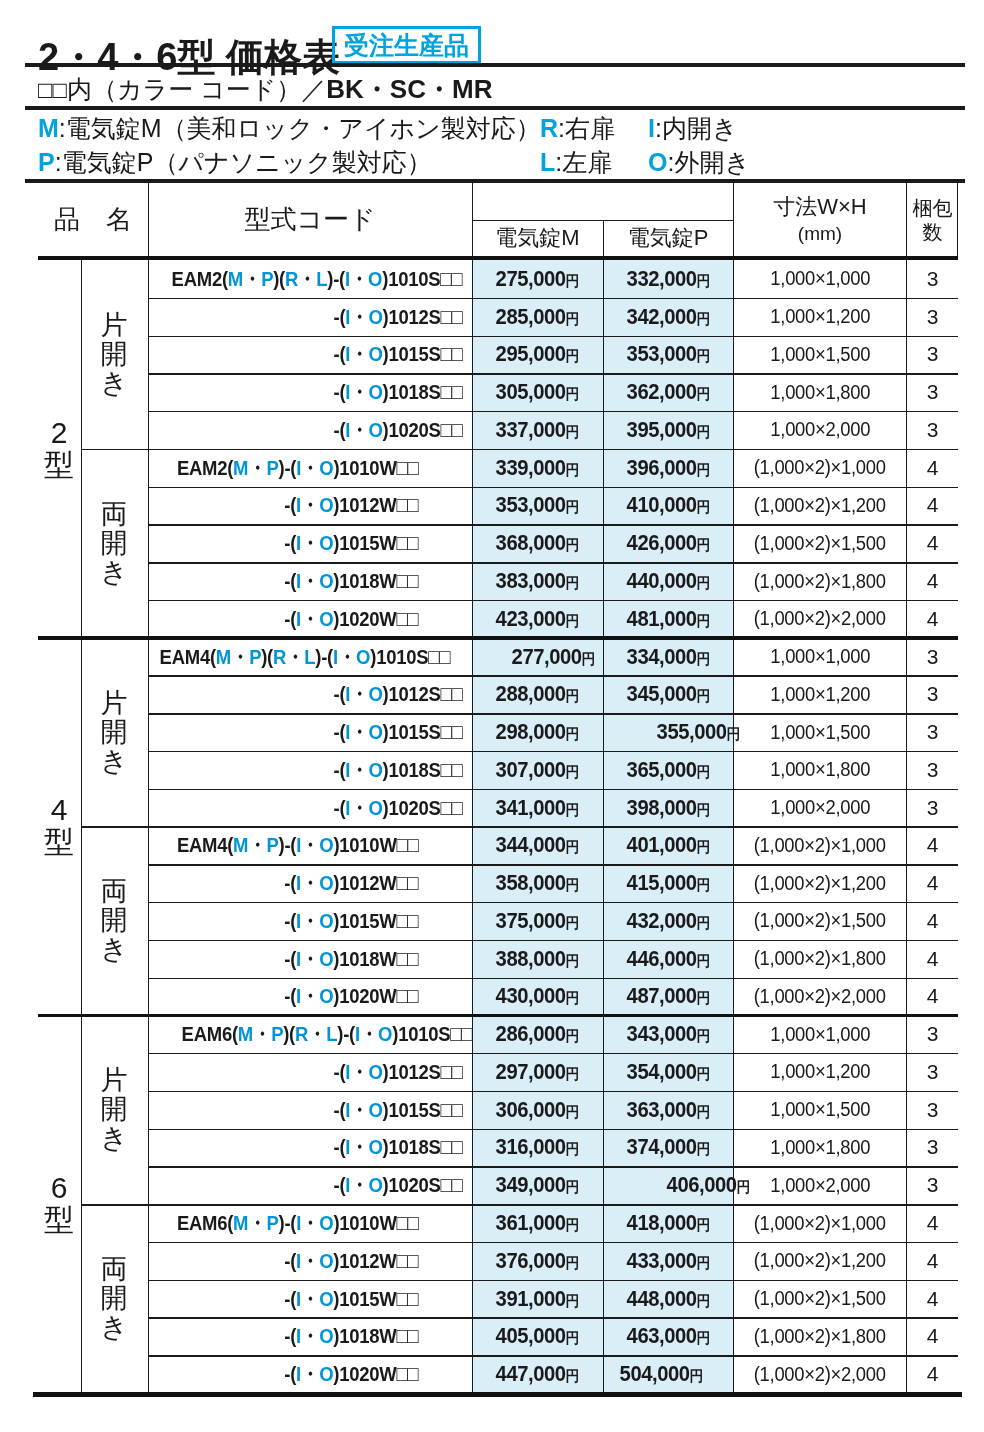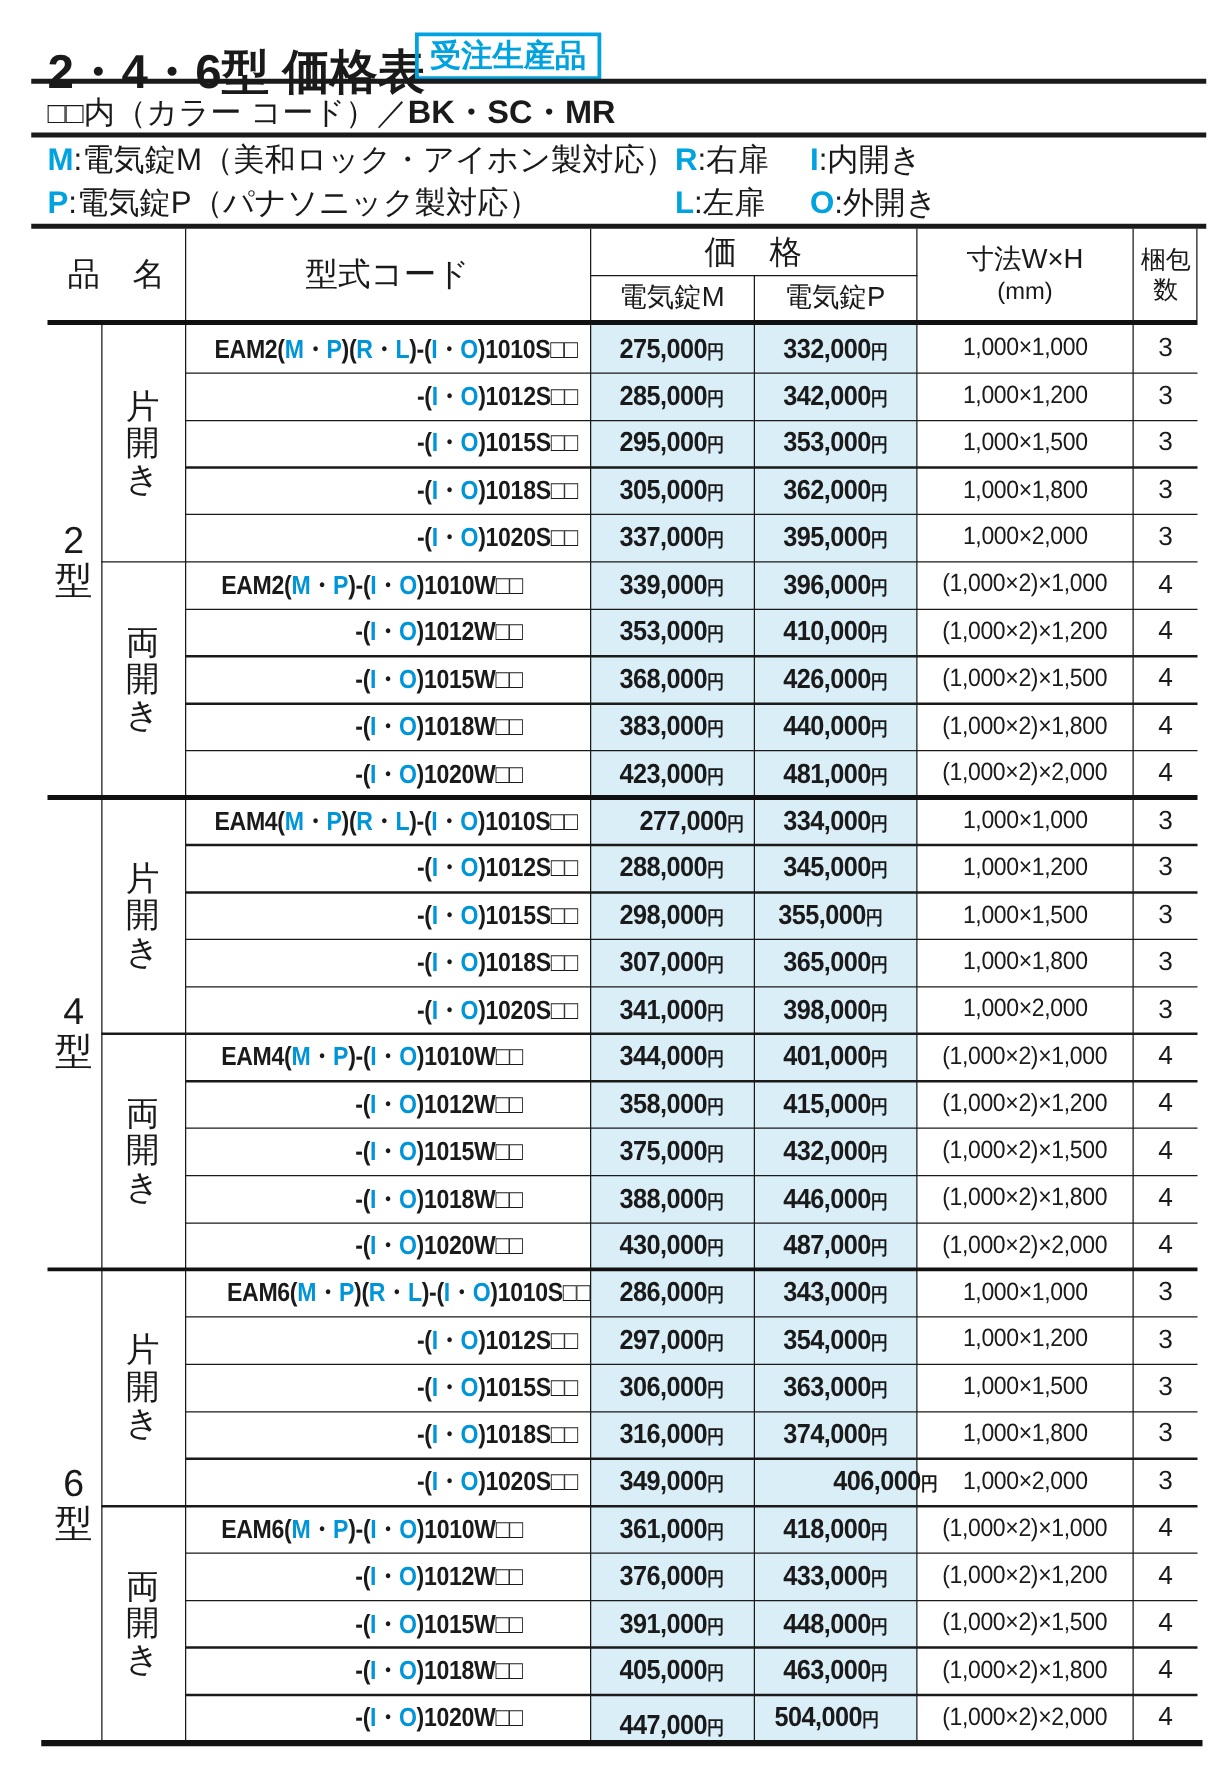--- a/index.html
+++ b/index.html
@@ -54,21 +54,20 @@
   <div class="legend-item" style="left:38px;top:146px"><span class="key">P</span><span>:電気錠P（パナソニック製対応）</span></div>
   <div class="legend-item" style="left:38px;top:112px"><span class="key">M</span><span>:電気錠M（美和ロック・アイホン製対応）</span></div>
   <div class="legend-item" style="left:540px;top:112px"><span class="key">R</span><span>:右扉</span></div>
   <div class="legend-item" style="left:540px;top:146px"><span class="key">L</span><span>:左扉</span></div>
   <div class="legend-item" style="left:648px;top:112px"><span class="key">I</span><span>:内開き</span></div>
   <div class="legend-item" style="left:648px;top:146px"><span class="key">O</span><span>:外開き</span></div>
   <div class="rule" style="top:179px"></div>
 
   <div class="th" style="left:38px;top:183px;width:110px;height:73px;font-size:26px">品　名</div>
   <div class="th" style="left:148px;top:183px;width:324px;height:73px;font-size:26px">型式コード</div>
-  <div class="th" style="left:472px;top:183px;width:261px;height:37px;font-size:26px">価　格</div>
   <div class="th" style="left:472px;top:220px;width:131px;height:36px;font-size:22px">電気錠M</div>
   <div class="th" style="left:603px;top:220px;width:130px;height:36px;font-size:22px">電気錠P</div>
   <div class="th" style="left:733px;top:183px;width:174px;height:73px;font-size:22px;flex-direction:column;line-height:27px">
     <span>寸法W×H</span>
     <span style="font-size:19px">(mm)</span>
   </div>
   <div class="th" style="left:907px;top:183px;width:51px;height:73px;font-size:20px;flex-direction:column;line-height:24px">
     <span>梱包</span>
     <span>数</span>
   </div>
@@ -298,21 +297,21 @@
         <div class="vcell" style="left: 38px; top: 0px; width: 42px; height: 100%;">
           <span style="font-size: 30px; line-height: 32px;">4</span>
           <span style="font-size: 30px; line-height: 32px;">型</span>
         </div>
         <div class="vcell" style="left: 81px; top: 0px; width: 66px; height: 188.83px;">
           <span style="font-size: 27px; line-height: 29px;">片</span>
           <span style="font-size: 27px; line-height: 29px;">開</span>
           <span style="font-size: 27px; line-height: 29px;">き</span>
         </div>
         <div class="row" style="top: 0px;">
-          <div class="codecell" style="left: 148px; width: 324px; padding-right: 10px;">
+          <div class="codecell" style="left: 148px; width: 324px; padding-right: 22px;">
             <span class="code">EAM4(<span class="blue">M</span>・<span class="blue">P</span>)(<span class="blue">R</span>・<span class="blue">L</span>)-(<span class="blue">I</span>・<span class="blue">O</span>)1010S□□</span>
           </div>
           <div class="cell" style="left: 488px; width: 131px;">
             <span class="price">277,000<span class="yen">円</span></span>
           </div>
           <div class="cell" style="left: 603px; width: 130px;">
             <span class="price">334,000<span class="yen">円</span></span>
           </div>
           <div class="cell" style="left: 733px; width: 174px;">
             <span class="size">1,000×1,000</span>
@@ -340,21 +339,21 @@
           </div>
         </div>
         <div class="hline" style="left: 148px; top: 75.532px; width: 810px;"></div>
         <div class="row" style="top: 75.532px;">
           <div class="codecell" style="left: 148px; width: 324px; padding-right: 10px;">
             <span class="code">-(<span class="blue">I</span>・<span class="blue">O</span>)1015S□□</span>
           </div>
           <div class="cell" style="left: 472px; width: 131px;">
             <span class="price">298,000<span class="yen">円</span></span>
           </div>
-          <div class="cell" style="left: 599px; width: 130px;">
+          <div class="cell" style="left: 633px; width: 130px;">
             <span class="price">355,000<span class="yen">円</span></span>
           </div>
           <div class="cell" style="left: 733px; width: 174px;">
             <span class="size">1,000×1,500</span>
           </div>
           <div class="cell" style="left: 907px; width: 51px;">
             <span class="pack">3</span>
           </div>
         </div>
         <div class="hline" style="left: 148px; top: 113.298px; width: 810px;"></div>
@@ -671,21 +670,21 @@
           </div>
           <div class="cell" style="left: 907px; width: 51px;">
             <span class="pack">4</span>
           </div>
         </div>
         <div class="hline" style="left: 148px; top: 339.894px; width: 810px;"></div>
         <div class="row" style="top: 339.894px;">
           <div class="codecell" style="left: 148px; width: 324px; padding-right: 54px;">
             <span class="code">-(<span class="blue">I</span>・<span class="blue">O</span>)1020W□□</span>
           </div>
-          <div class="cell" style="left: 472px; width: 131px; align-items: flex-end;">
+          <div class="cell" style="left: 472px; width: 131px;">
             <span class="price">447,000<span class="yen">円</span></span>
           </div>
           <div class="cell" style="left: 603px; width: 116px;">
             <span class="price">504,000<span class="yen">円</span></span>
           </div>
           <div class="cell" style="left: 733px; width: 174px;">
             <span class="size">(1,000×2)×2,000</span>
           </div>
           <div class="cell" style="left: 907px; width: 51px;">
             <span class="pack">4</span>

